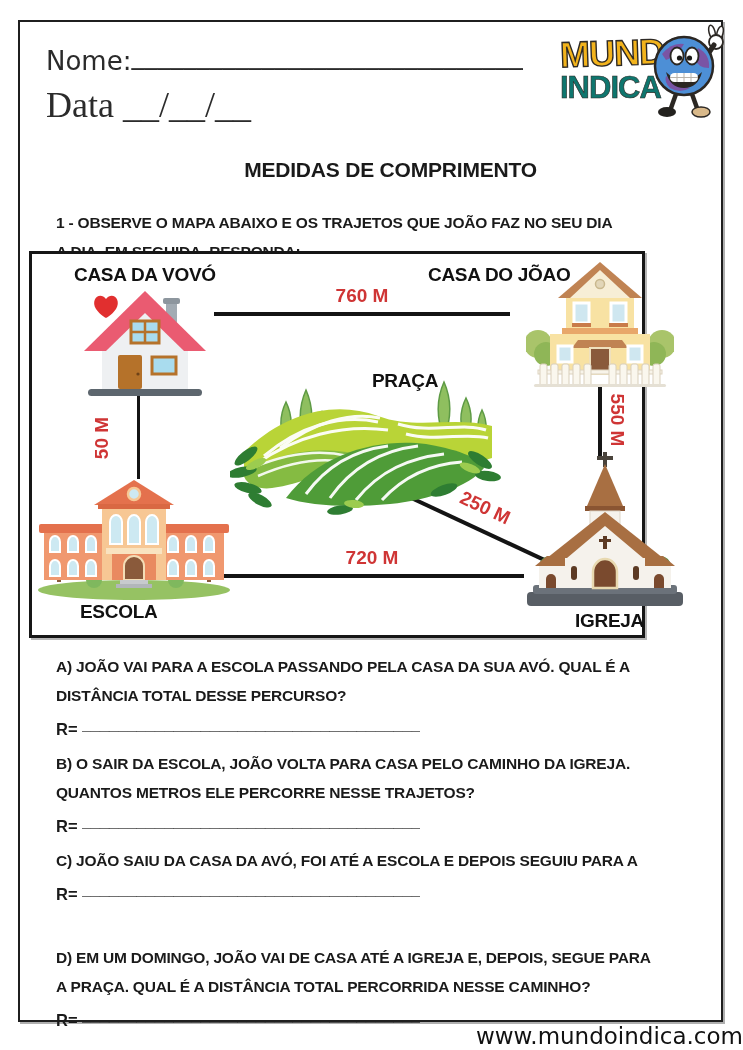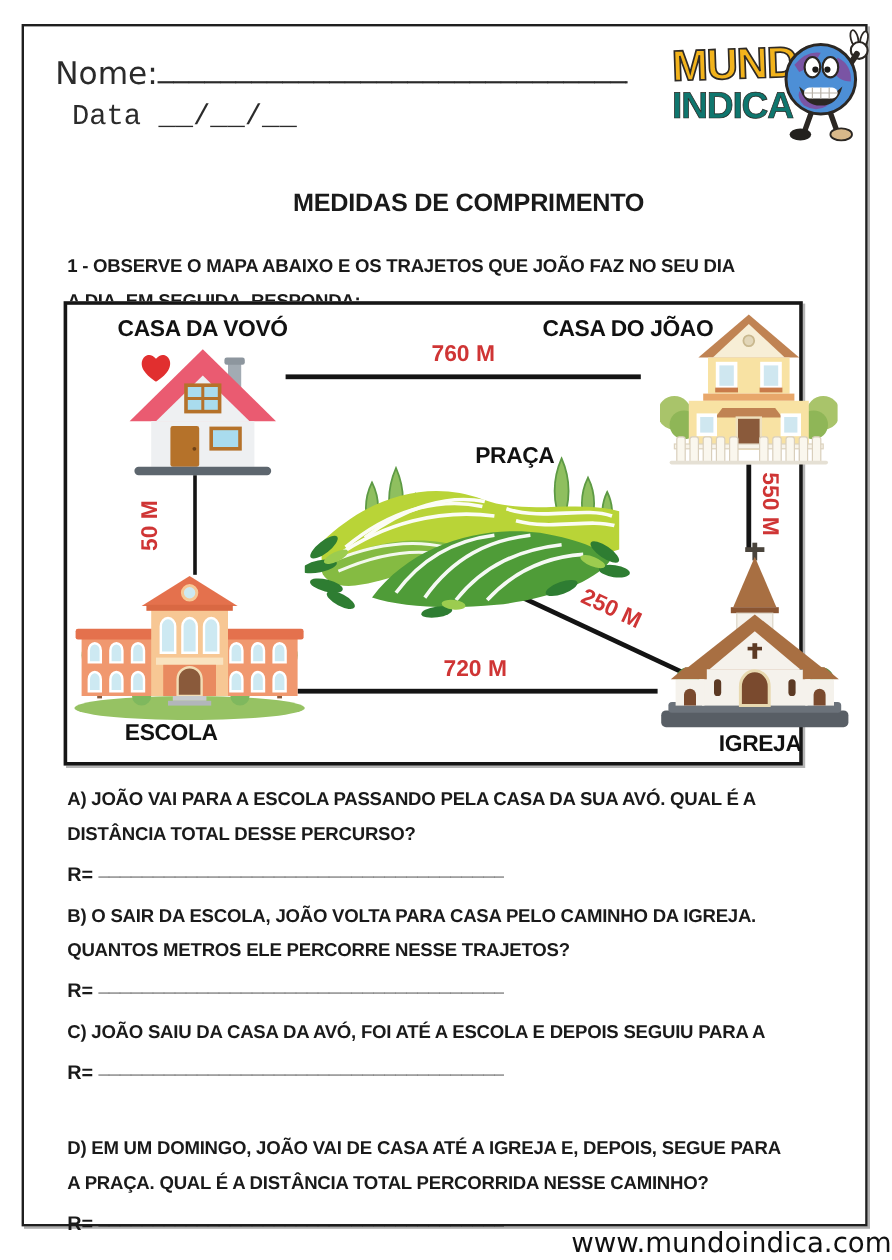--- a/index.html
+++ b/index.html
@@ -9,40 +9,40 @@
 
   
   .sheet { position:absolute; left:18px; top:20px; width:705px; height:1002px;
     border:2px solid #1f1f1f; background:#fff; box-shadow:2px 2px 0 rgba(110,110,110,.55); }
 
   
   .name-row { position:absolute; left:26px; top:18px; font-size:26px; color:#2b2b2b;
     font-family:"DejaVu Sans","Liberation Sans",sans-serif; white-space:nowrap; }
   .write-line { display:inline-block; width:392px; overflow:hidden; vertical-align:baseline;
     white-space:nowrap; letter-spacing:0; }
-  .date-row { position:absolute; left:40px; top:62px; font-size:24px; color:#2b2b2b;
-    font-family:Liberation Mono, monospace; }
+  .date-row { position:absolute; left:26px; top:62px; font-size:36px; color:#2b2b2b;
+    font-family:Liberation Serif, serif; }
 
   
   .logo { position:absolute; left:540px; top:8px; width:166px; height:92px; }
   .logo-line1 { position:absolute; left:0; top:2px; font-size:36px; font-weight:bold;
     letter-spacing:-1px; color:#f2b31c; -webkit-text-stroke:1.4px #2e2a26; transform:rotate(-2deg); }
   .logo-line2 { position:absolute; left:0; top:40px; font-size:31px; font-weight:bold;
     letter-spacing:-1px; color:#0f766e; -webkit-text-stroke:0.6px #2a2724; }
   .globe { position:absolute; right:0px; top:-6px; }
 
   
   .title { position:absolute; left:18px; top:136px; width:705px; text-align:center;
     font-size:21px; font-weight:bold; letter-spacing:-0.2px; }
   .instruction { position:absolute; left:36px; top:186px; width:672px;
     font-size:16.5px; font-weight:bold; line-height:30px; letter-spacing:-0.2px; }
 
   
   .map { position:absolute; left:29px; top:251px; width:616px; height:387px;
-    border:3px solid #161616; background:#fff; box-shadow:2px 2px 0 rgba(110,110,110,.5);margin-left:24px; }
+    border:3px solid #161616; background:#fff; box-shadow:2px 2px 0 rgba(110,110,110,.5); }
   .loc-label { position:absolute; font-size:19px; font-weight:bold; letter-spacing:-0.3px;
     color:#111; white-space:nowrap; }
   .dist { position:absolute; font-size:19px; font-weight:bold; color:#cf3535;
     white-space:nowrap; text-align:center; }
   .mline { position:absolute; background:#141414; }
   .v50  { left:36px;  top:172px; width:70px; height:24px; transform:rotate(-90deg); }
   .v550 { left:549px; top:154px; width:70px; height:24px; transform:rotate(90deg); }
   .d250 { left:408px; top:243px; width:90px;  transform:rotate(25deg); }
 
   

